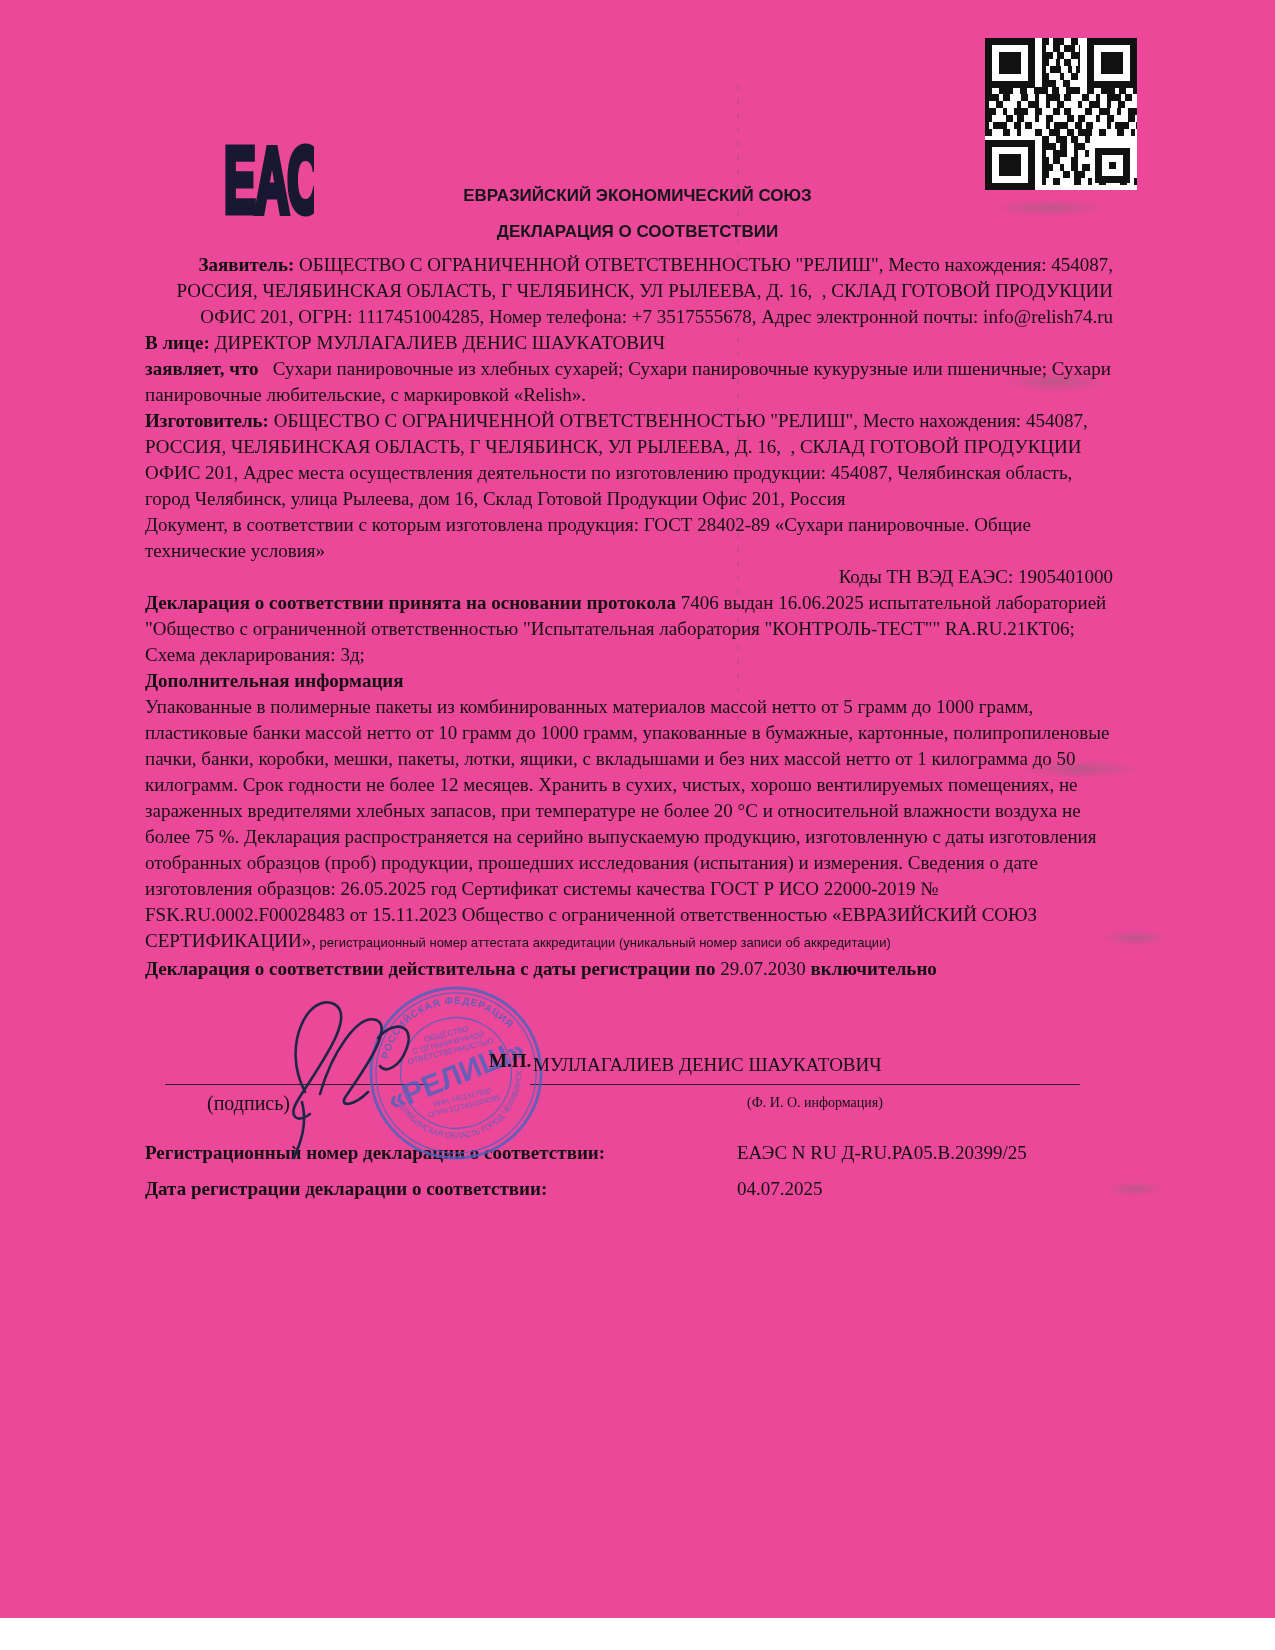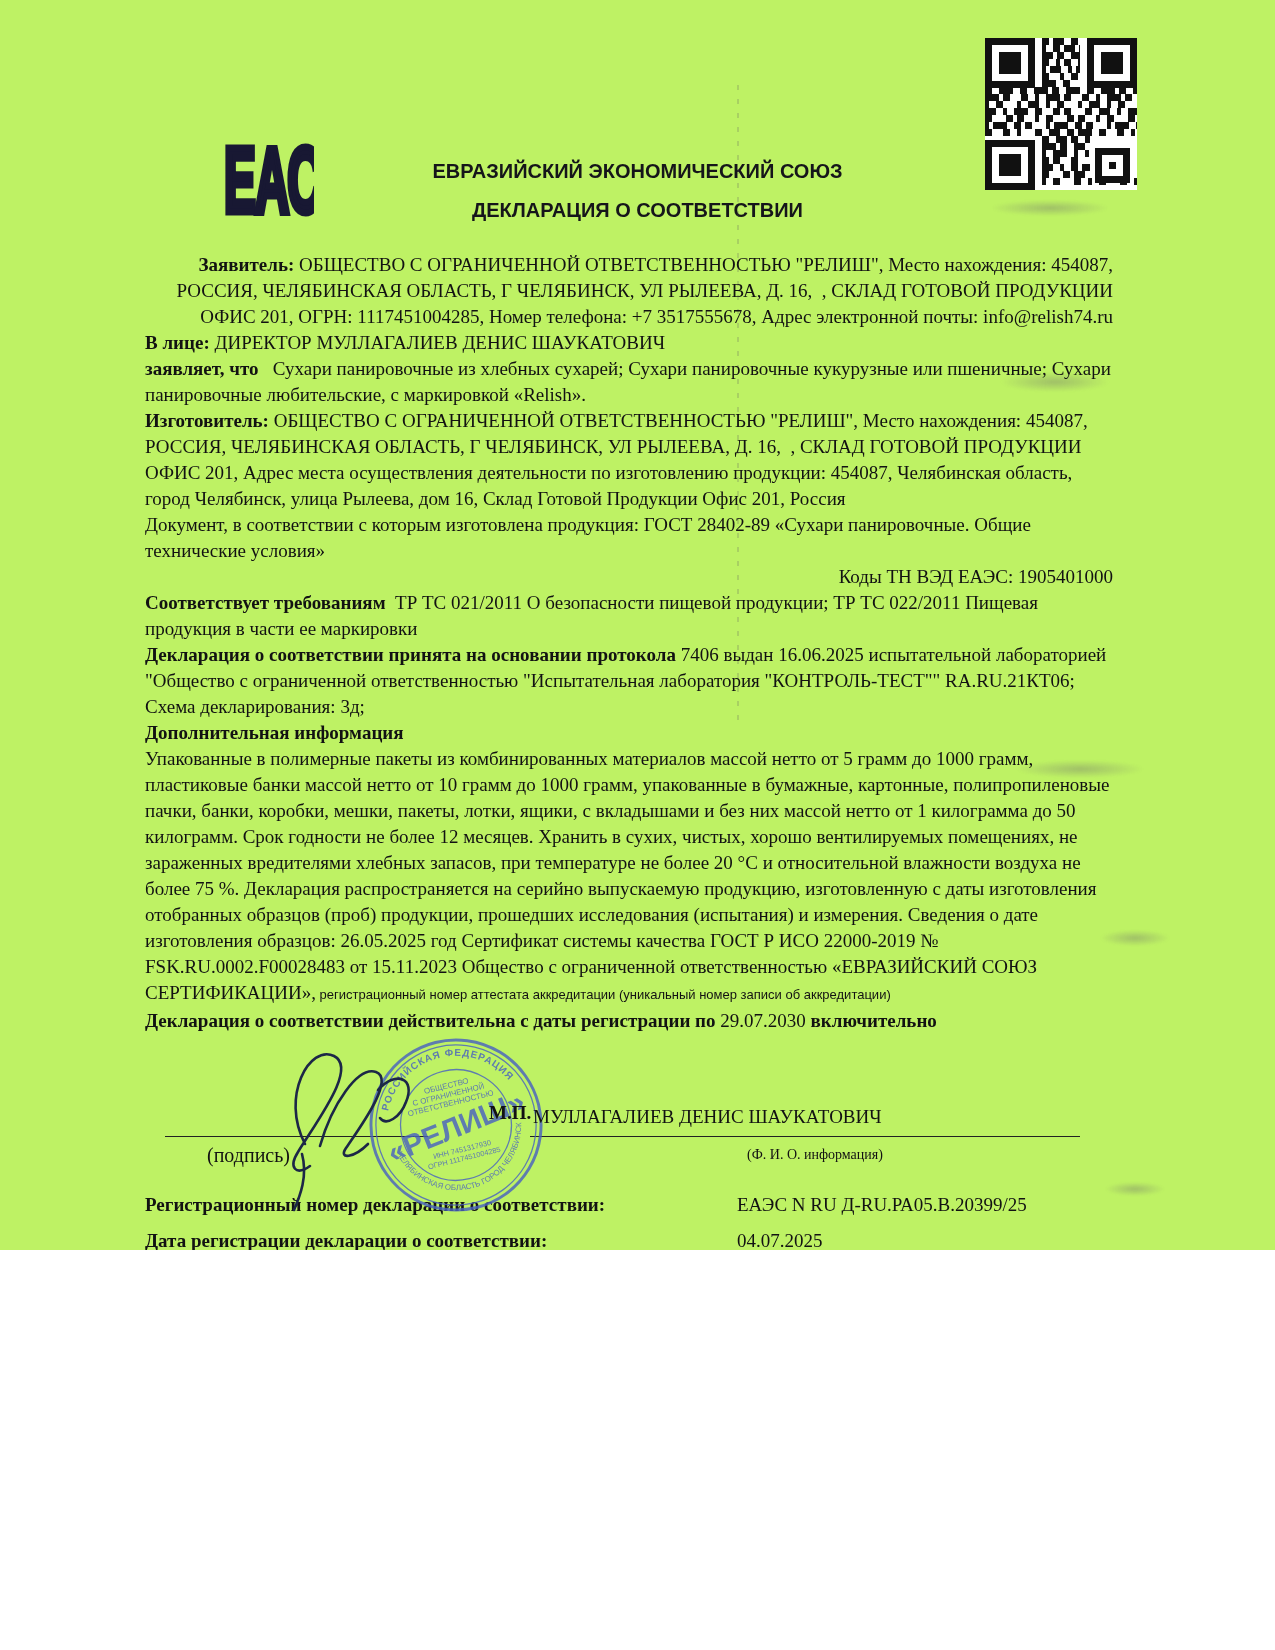--- a/index.html
+++ b/index.html
@@ -1,26 +1,26 @@
 <!DOCTYPE html>
 <html><head>
 <meta charset="utf-8">
 <style>
   * { margin:0; padding:0; box-sizing:border-box; }
   html,body { background:#ffffff; }
   .page {
-    position:relative; width:1275px; height:1250px; background:#bef264;
+    position:relative; width:1275px; height:1618px; background:#ec4899;
     font-family:"Liberation Serif","DejaVu Serif",serif;
     font-size:19px; color:#121212; overflow:hidden;
   }
   
   .qr { position:absolute; left:985px; top:38px; width:152px; height:152px; }
   .eac-logo { position:absolute; left:222px; top:132px; width:92px; height:96px; }
-  .titles { position:absolute; top:160px; left:0; width:1275px; text-align:center;
-    font-family:"Liberation Sans",sans-serif; font-weight:bold; font-size:20px; color:#15151a; }
+  .titles { position:absolute; top:186px; left:0; width:1275px; text-align:center;
+    font-family:"Liberation Sans",sans-serif; font-weight:bold; font-size:17px; color:#15151a; }
   .titles .t2 { margin-top:16px; }
   
   .content { position:absolute; top:252px; left:145px; width:968px; line-height:26px; }
   .content p { margin:0; }
   b { font-weight:bold; }
   .p-applicant { margin-bottom:26px;text-align:right; }
   .p-person   { margin-bottom:6px; }
   .p-tnved    { margin-bottom:24px;text-align:right; }
   .p-compliance { margin-bottom:26px; }
   .p-basis    { margin-bottom:20px; }
@@ -119,21 +119,20 @@
     <p class="p-person"><b>В лице:</b><span> ДИРЕКТОР МУЛЛАГАЛИЕВ ДЕНИС ШАУКАТОВИЧ</span></p>
 
     <p class="p-declares"><b>заявляет, что</b><span>&nbsp;&nbsp; Сухари панировочные из хлебных сухарей; Сухари панировочные кукурузные или пшеничные; Сухари панировочные любительские, с маркировкой «Relish».</span></p>
 
     <p class="p-manufacturer"><b>Изготовитель:</b><span> ОБЩЕСТВО С ОГРАНИЧЕННОЙ ОТВЕТСТВЕННОСТЬЮ "РЕЛИШ", Место нахождения: 454087, РОССИЯ, ЧЕЛЯБИНСКАЯ ОБЛАСТЬ, Г ЧЕЛЯБИНСК, УЛ РЫЛЕЕВА, Д. 16,&nbsp; , СКЛАД ГОТОВОЙ ПРОДУКЦИИ ОФИС 201, Адрес места осуществления деятельности по изготовлению продукции: 454087, Челябинская область, город Челябинск, улица Рылеева, дом 16, Склад Готовой Продукции Офис 201, Россия</span></p>
 
     <p class="p-docbasis">Документ, в соответствии с которым изготовлена продукция: ГОСТ 28402-89 «Сухари панировочные. Общие технические условия»</p>
 
     <p class="p-tnved">Коды ТН ВЭД ЕАЭС: 1905401000</p>
 
-    <p class="p-compliance"><b>Соответствует требованиям</b><span>&nbsp; ТР ТС 021/2011 О безопасности пищевой продукции; ТР ТС 022/2011 Пищевая продукция в части ее маркировки</span></p>
 
     <p class="p-basis"><b>Декларация о соответствии принята на основании протокола</b><span> 7406 выдан 16.06.2025 испытательной лабораторией "Общество с ограниченной ответственностью "Испытательная лаборатория "КОНТРОЛЬ-ТЕСТ"" RA.RU.21КТ06; Схема декларирования: 3д;</span></p>
 
     <p class="p-addlabel"><b>Дополнительная информация</b></p>
 
     <p class="p-addtext"><span>Упакованные в полимерные пакеты из комбинированных материалов массой нетто от 5 грамм до 1000 грамм, пластиковые банки массой нетто от 10 грамм до 1000 грамм, упакованные в бумажные, картонные, полипропиленовые пачки, банки, коробки, мешки, пакеты, лотки, ящики, с вкладышами и без них массой нетто от 1 килограмма до 50 килограмм. Срок годности не более 12 месяцев. Хранить в сухих, чистых, хорошо вентилируемых помещениях, не зараженных вредителями хлебных запасов, при температуре не более 20 °С и относительной влажности воздуха не более 75 %. Декларация распространяется на серийно выпускаемую продукцию, изготовленную с даты изготовления отобранных образцов (проб) продукции, прошедших исследования (испытания) и измерения. Сведения о дате изготовления образцов: 26.05.2025 год Сертификат системы качества ГОСТ Р ИСО 22000-2019 № FSK.RU.0002.F00028483 от 15.11.2023 Общество с ограниченной ответственностью «ЕВРАЗИЙСКИЙ СОЮЗ СЕРТИФИКАЦИИ»,</span><span class="sans-tail"> регистрационный номер аттестата аккредитации (уникальный номер записи об аккредитации)</span></p>
 
     <p class="p-validity"><b>Декларация о соответствии действительна с даты регистрации по</b><span> 29.07.2030 </span><b>включительно</b></p>
 
     <div class="sig">

